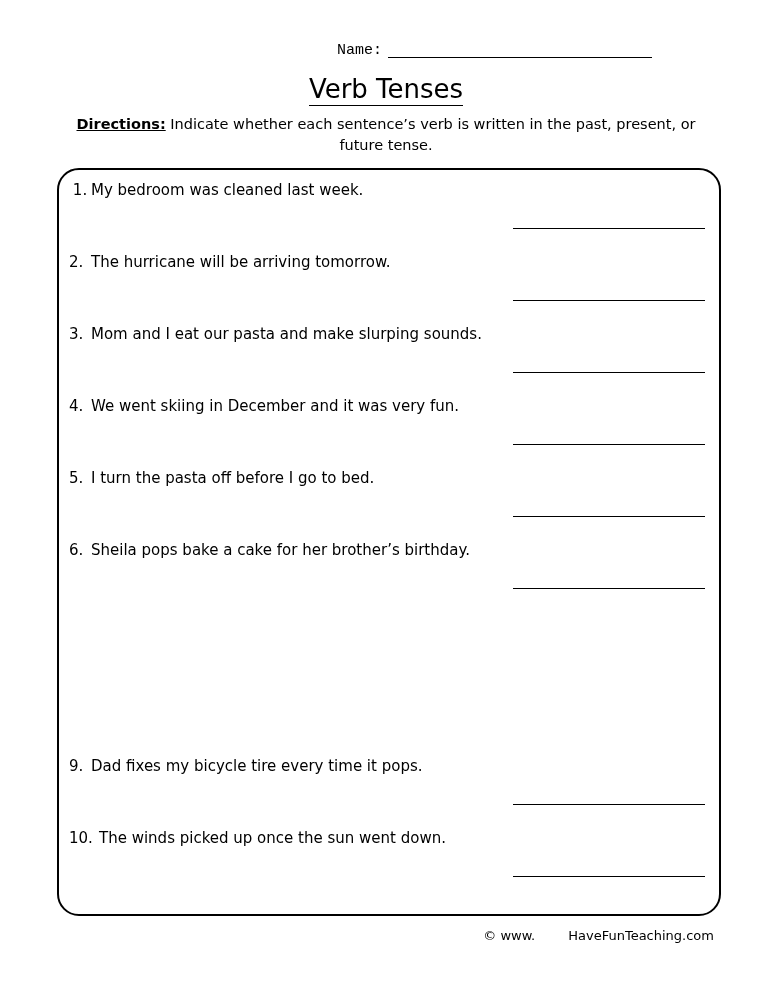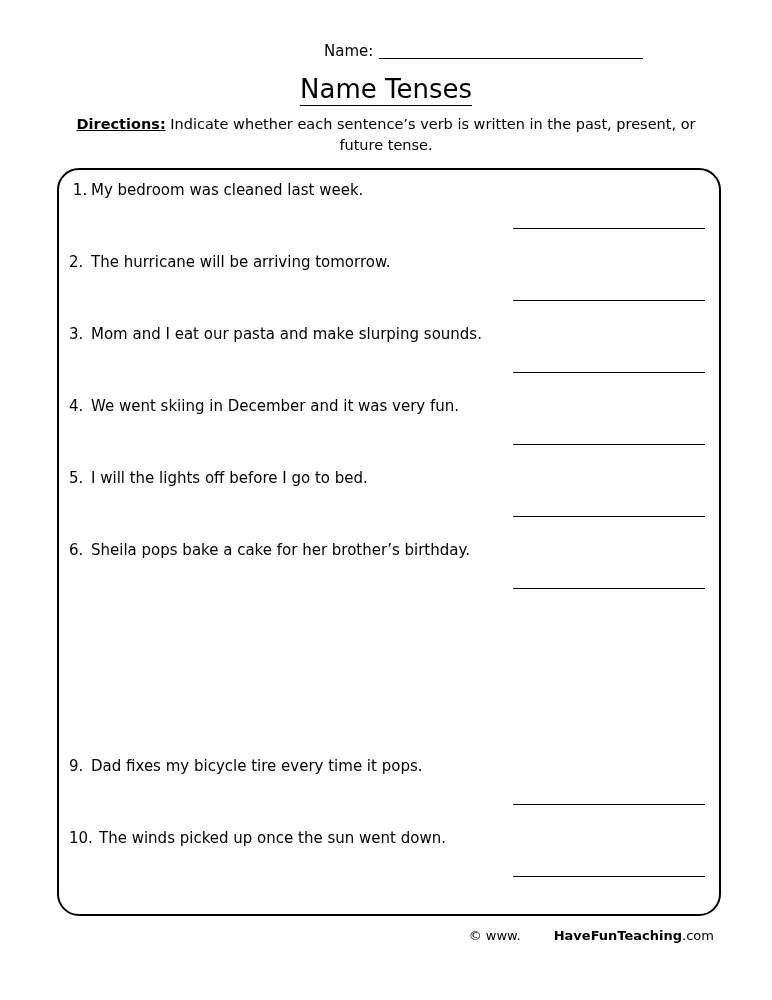--- a/index.html
+++ b/index.html
@@ -20,23 +20,24 @@
     height: 1000px;
     position: relative;
     box-sizing: border-box;
     padding: 0;
   }
 
   
   .name-row {
     position: absolute;
     top: 42px;
-    left: 324px;
+    left: 337px;
     display: flex;
-    align-items: center;
+    align-items: flex-start;
+    font-family: Liberation Mono, monospace;
   }
   .name-label {
     font-size: 15px;
     line-height: 18px;
     white-space: nowrap;
   }
   .name-rule {
     width: 264px;
     border-bottom: 1.5px solid #000;
     margin-left: 6px;
@@ -125,34 +126,34 @@
     position: absolute;
     top: 928px;
     left: 0;
     width: 772px;
     text-align: right;
     padding-right: 58px;
     box-sizing: border-box;
     font-size: 13px;
     line-height: 16px;
   }
-  .footer b { font-weight: bold; padding-left: 33px; }
+  .footer b { font-weight: normal; padding-left: 33px; }
 </style>
 </head>
 <body>
 
 <div class="page">
 
   <div class="name-row">
     <span class="name-label">Name:</span>
     <span class="name-rule"></span>
   </div>
 
   <div class="title">
-    <span>Name Tenses</span>
+    <span>Verb Tenses</span>
   </div>
 
   <div class="directions">
     <span class="dir-label">Directions:</span><span> Indicate whether each sentence’s verb is written in the past, present, or future tense.</span>
   </div>
 
   <div class="box">
     <div class="items">
 
       <div class="item" style="top:10px;text-align:center;">
@@ -178,21 +179,21 @@
 
       <div class="item" style="top:226px;">
         <div class="item-text">
           <span class="item-num">4.</span><span>We went skiing in December and it was very fun.</span>
         </div>
         <div class="answer-rule"></div>
       </div>
 
       <div class="item" style="top:298px;">
         <div class="item-text">
-          <span class="item-num">5.</span><span>I will the lights off before I go to bed.</span>
+          <span class="item-num">5.</span><span>I turn the pasta off before I go to bed.</span>
         </div>
         <div class="answer-rule"></div>
       </div>
 
       <div class="item" style="top:370px;">
         <div class="item-text">
           <span class="item-num">6.</span><span>Sheila pops bake a cake for her brother’s birthday.</span>
         </div>
         <div class="answer-rule"></div>
       </div>

